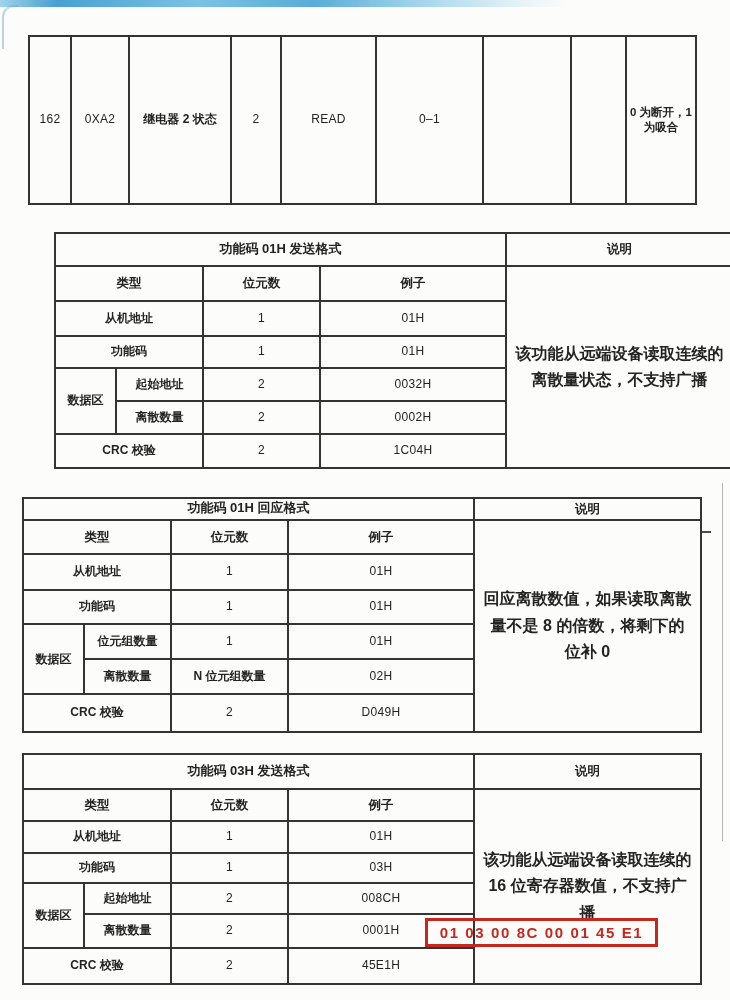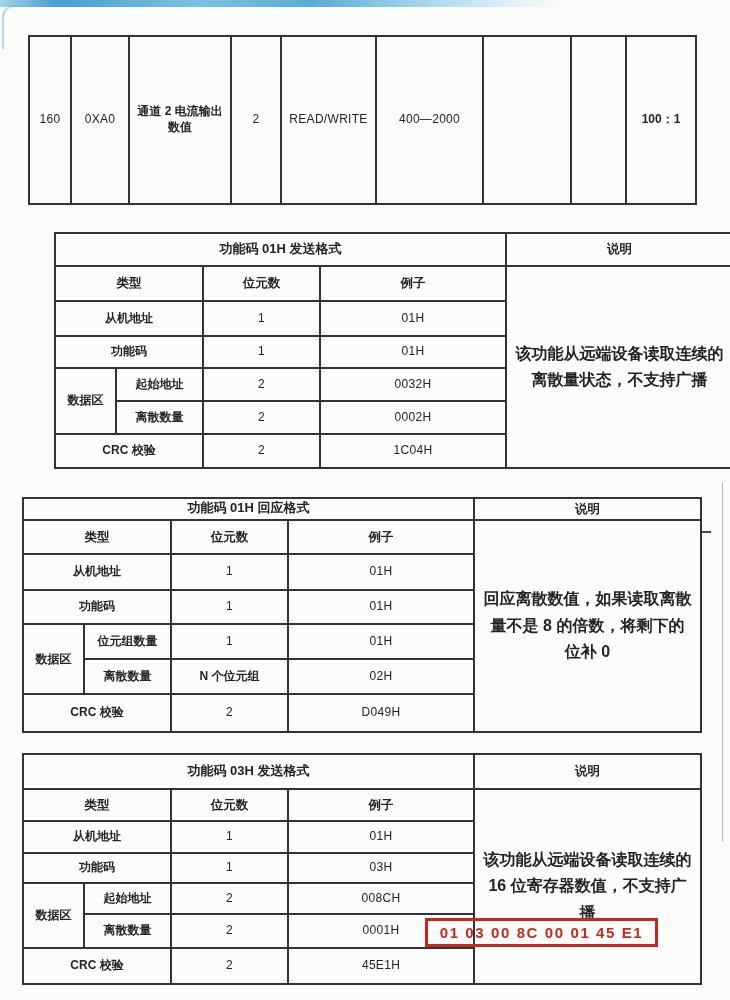--- a/index.html
+++ b/index.html
@@ -67,30 +67,30 @@
           <col style="width:58px">
           <col style="width:102px">
         <col style="width:50px">
           <col style="width:95px">
           <col style="width:107px">
         <col style="width:88px">
           <col style="width:55px">
           <col style="width:70px">
       </colgroup>
       <tbody>
-      <tr style="height:42px">
-        <td class="val">160</td>
-        <td class="val">0XA0</td>
-        <td class="cjk">通道 2 电流输出数值</td>
-        <td class="val">2</td>
-        <td class="val">READ/WRITE</td>
-        <td class="val">400—2000</td>
+      <tr style="height:43px">
+        <td class="val">162</td>
+        <td class="val">0XA2</td>
+        <td class="cjk">继电器 2 状态</td>
+        <td class="val">2</td>
+        <td class="val">READ</td>
+        <td class="val">0–1</td>
         <td></td>
         <td></td>
-        <td class="cjk">100：1</td>
+        <td class="cjk" style="font-size:11.5px; padding:1px 2px;">0 为断开，1 为吸合</td>
       </tr>
     </tbody>
       </table>
   </div>
 
   <div class="tbl-wrap" style="left:22px; top:232px; width:678px; height:235px;padding-left:32px;">
     <table>
       <colgroup>
         <col style="width:61px">
           <col style="width:87px">
@@ -170,21 +170,21 @@
         <td class="val">01H</td>
       </tr>
       <tr style="height:33px">
         <td rowspan="2" class="cjk">数据区</td>
         <td class="cjk">位元组数量</td>
         <td class="val">1</td>
         <td class="val">01H</td>
       </tr>
       <tr style="height:34px">
         <td class="cjk">离散数量</td>
-        <td class="cjk">N 个位元组</td>
+        <td class="cjk">N 位元组数量</td>
         <td class="val">02H</td>
       </tr>
       <tr style="height:36px">
         <td colspan="2" class="cjk">CRC 校验</td>
         <td class="val">2</td>
         <td class="val">D049H</td>
       </tr>
     </tbody>
       </table>
   </div>

